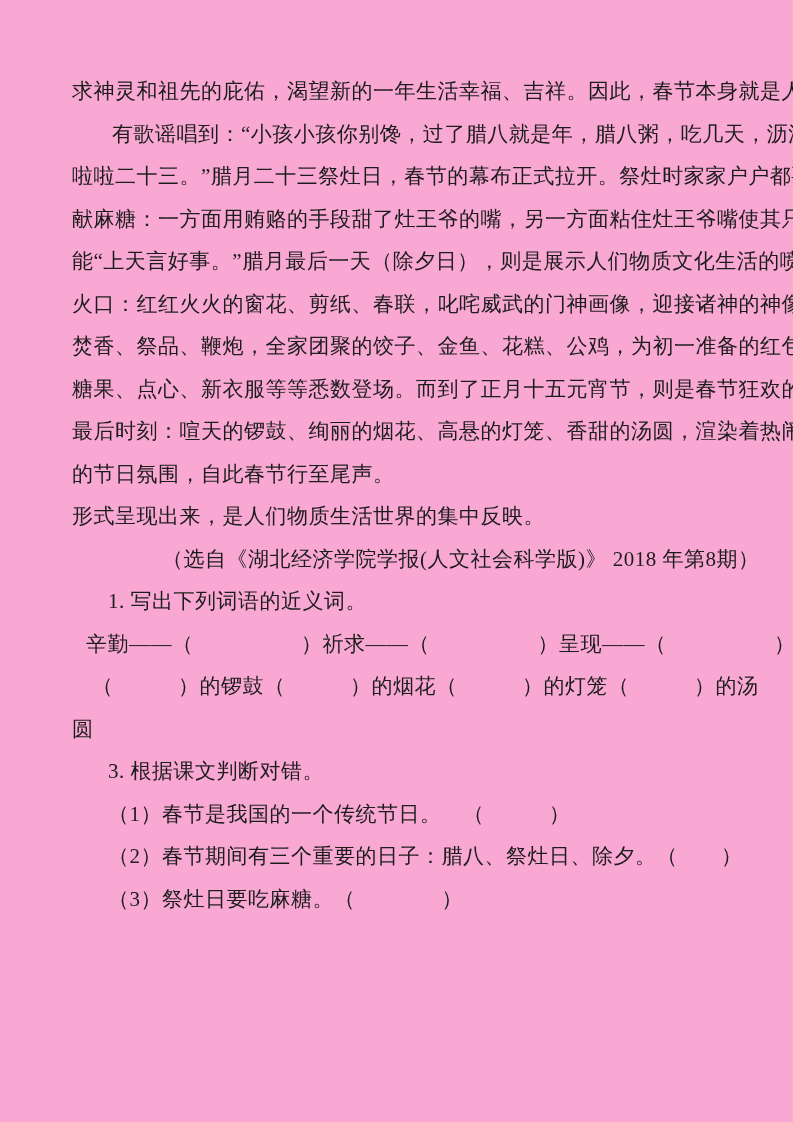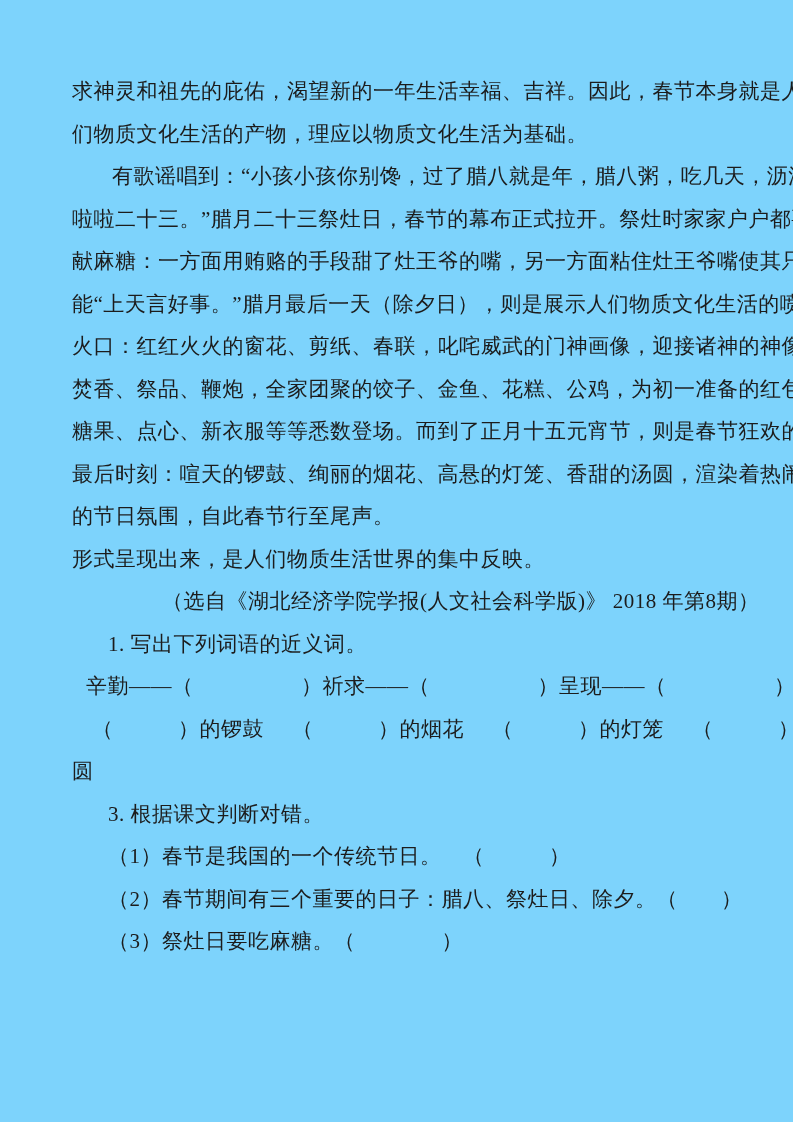--- a/index.html
+++ b/index.html
@@ -4,21 +4,21 @@
 <style>
   html, body {
     margin: 0;
     padding: 0;
     background: #ffffff;
   }
   .page {
     position: relative;
     width: 793px;
     height: 1122px;
-    background: #7dd3fc;
+    background: #f9a8d4;
     overflow: hidden;
     font-family: "Liberation Serif", "DejaVu Serif", serif;
     color: #1c1c1c;
   }
   .content {
     position: absolute;
     top: 70px;
     left: 72px;
     width: 674px;
   }
@@ -49,34 +49,32 @@
     display: flex;
     justify-content: space-between;
   }
   .line.flexrow.syn {
     padding-left: 14px;
     padding-right: 26px;
   }
   .line.flexrow.fill {
     padding-left: 20px;
     padding-right: 2px;
-    gap: 28px;
   }
   .line.flexrow > span {
     white-space: nowrap;
   }
 </style>
 </head>
 <body>
 
 <div class="page">
   <div class="content">
 
     <div class="line full">求神灵和祖先的庇佑，渴望新的一年生活幸福、吉祥。因此，春节本身就是人</div>
-    <div class="line">们物质文化生活的产物，理应以物质文化生活为基础。</div>
 
     <div class="line full indent">有歌谣唱到：“小孩小孩你别馋，过了腊八就是年，腊八粥，吃几天，沥沥</div>
     <div class="line full">啦啦二十三。”腊月二十三祭灶日，春节的幕布正式拉开。祭灶时家家户户都要</div>
     <div class="line full">献麻糖：一方面用贿赂的手段甜了灶王爷的嘴，另一方面粘住灶王爷嘴使其只</div>
     <div class="line full">能“上天言好事。”腊月最后一天（除夕日），则是展示人们物质文化生活的喷</div>
     <div class="line full">火口：红红火火的窗花、剪纸、春联，叱咤威武的门神画像，迎接诸神的神像、</div>
     <div class="line full">焚香、祭品、鞭炮，全家团聚的饺子、金鱼、花糕、公鸡，为初一准备的红包、</div>
     <div class="line full">糖果、点心、新衣服等等悉数登场。而到了正月十五元宵节，则是春节狂欢的</div>
     <div class="line full">最后时刻：喧天的锣鼓、绚丽的烟花、高悬的灯笼、香甜的汤圆，渲染着热闹</div>
     <div class="line">的节日氛围，自此春节行至尾声。</div>

